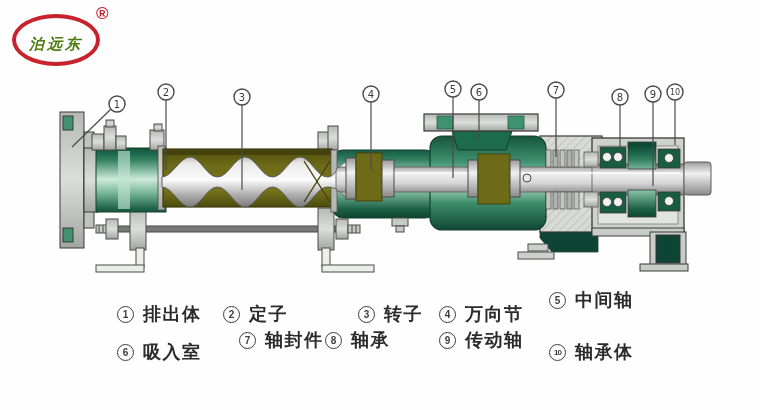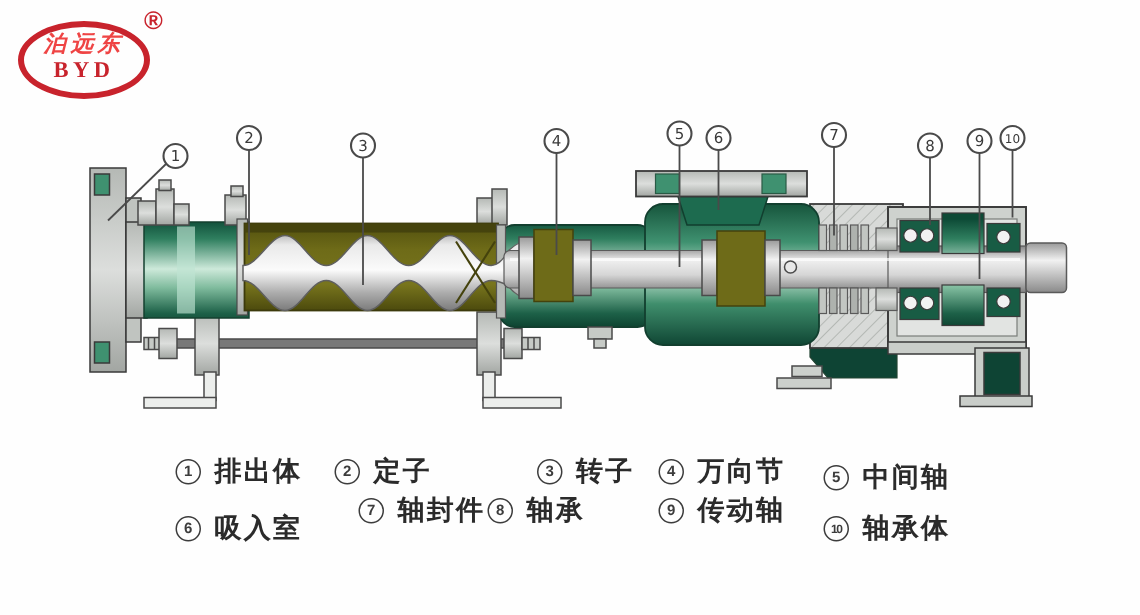--- a/index.html
+++ b/index.html
@@ -2,21 +2,21 @@
 <html><head>
 <meta charset="utf-8">
 <style>
   html,body{margin:0;padding:0;background:#ffffff;}
   .page{position:relative;width:760px;height:410px;background:#fefefe;overflow:hidden;
         font-family:"Liberation Sans",sans-serif;}
   
   .logo{position:absolute;left:10px;top:6px;width:110px;height:64px;}
   .logo-ellipse{position:absolute;left:2px;top:8px;width:80px;height:44px;
     border:4px solid #c8232c;border-radius:50%;text-align:center;}
-  .logo-cn{display:block;margin-top:3px;color:#ef4444;font-size:15px;font-weight:bold;
+  .logo-cn{display:block;margin-top:17px;color:#4d7c0f;font-size:15px;font-weight:bold;
     font-style:italic;letter-spacing:3px;line-height:17px;}
   .logo-byd{display:block;color:#c8232c;font-size:15px;font-weight:bold;
     font-family:"Liberation Serif",serif;letter-spacing:3px;line-height:18px;}
   .logo-reg{position:absolute;left:86px;top:-2px;color:#c8232c;font-size:17px;font-weight:bold;}
   
   svg.diagram{position:absolute;left:0;top:0;}
   .callout-num{font-family:"DejaVu Sans",sans-serif;font-size:10px;fill:#3a3a3a;}
   .callout-num.small{font-size:8px;}
   
   .legend-item{position:absolute;height:22px;white-space:nowrap;}
@@ -28,21 +28,20 @@
     color:#2b2b2b;letter-spacing:1.5px;}
 </style>
 </head>
 <body>
 
 <div class="page">
 
   <div class="logo">
     <div class="logo-ellipse">
       <span class="logo-cn">泊远东</span>
-      <span class="logo-byd">BYD</span>
     </div>
     <span class="logo-reg">®</span>
   </div>
 
   <svg class="diagram" width="760" height="410" viewBox="0 0 760 410">
     <defs>
       <linearGradient id="greenG" x1="0" y1="146" x2="0" y2="220" gradientUnits="userSpaceOnUse">
         <stop offset="0" stop-color="#0d4a36"></stop>
           <stop offset="0.18" stop-color="#2f7f5f"></stop>
         <stop offset="0.45" stop-color="#cde9da"></stop>
@@ -292,21 +291,21 @@
     </div>
     <div class="legend-item" style="left:223px;top:302px">
       <span class="lnum">2</span><span class="ltext">定子</span>
     </div>
     <div class="legend-item" style="left:358px;top:302px">
       <span class="lnum">3</span><span class="ltext">转子</span>
     </div>
     <div class="legend-item" style="left:439px;top:302px">
       <span class="lnum">4</span><span class="ltext">万向节</span>
     </div>
-    <div class="legend-item" style="left:549px;top:306px">
+    <div class="legend-item" style="left:549px;top:288px">
       <span class="lnum">5</span><span class="ltext">中间轴</span>
     </div>
     <div class="legend-item" style="left:117px;top:340px">
       <span class="lnum">6</span><span class="ltext">吸入室</span>
     </div>
     <div class="legend-item" style="left:239px;top:328px">
       <span class="lnum">7</span><span class="ltext">轴封件</span>
     </div>
     <div class="legend-item" style="left:325px;top:328px">
       <span class="lnum">8</span><span class="ltext">轴承</span>

